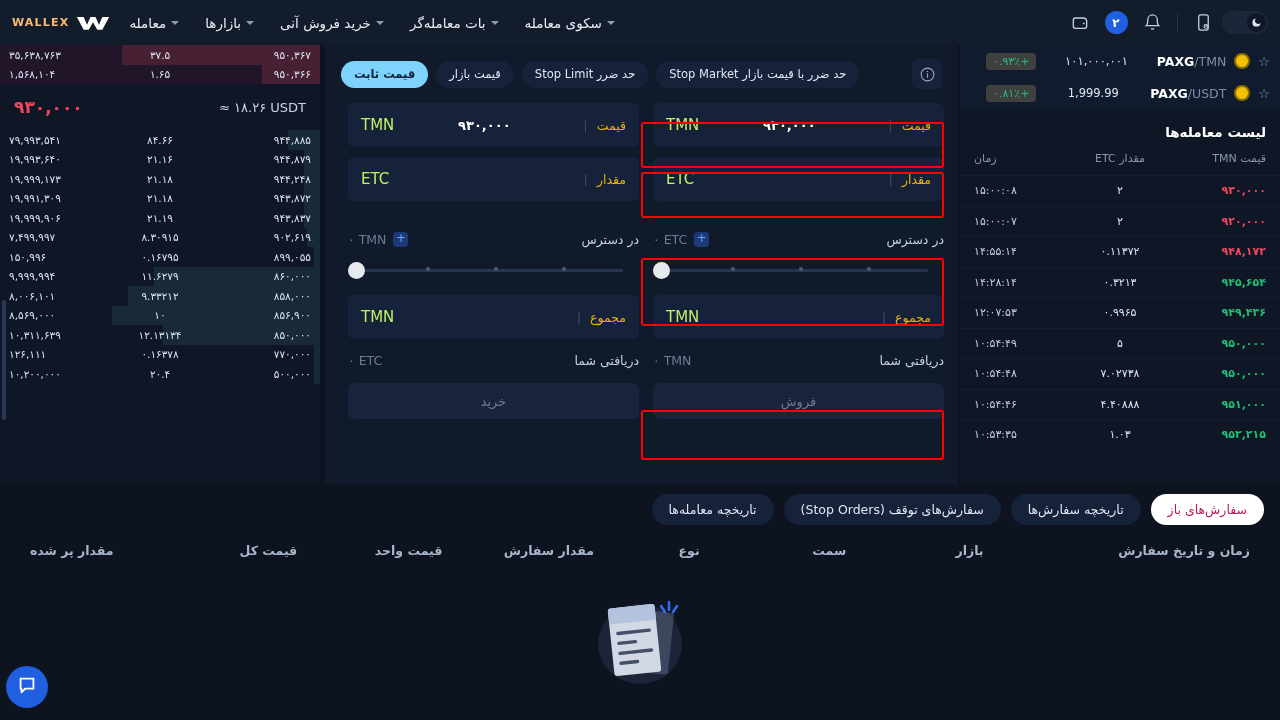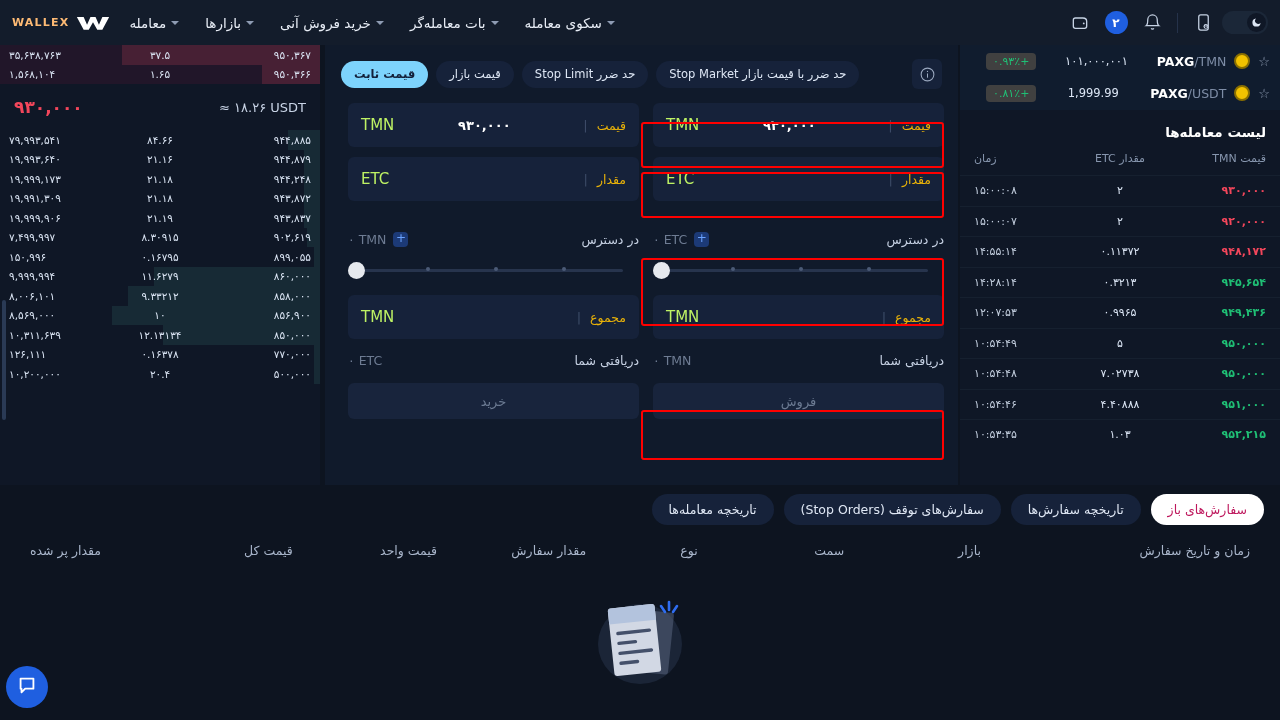--- a/index.html
+++ b/index.html
@@ -205,21 +205,21 @@
   }
   .btab {
     height: 31px; padding: 0 17px; border-radius: 16px; background: #16223a;
     display: flex; align-items: center; font-size: 12.5px; color: #dfe7f4; cursor: pointer;
     white-space: nowrap;
   }
   .btab.active { background: #ffffff; color: #be185d; }
   .bt-head {
     display: flex; padding: 18px 30px 0; font-size: 12.5px; color: #a9b6cb;
   }
-  .bt-head div { flex: 1; text-align: center; }
+  .bt-head div { flex: 1; text-align: center; font-weight: bold; }
   .bt-head div:first-child { text-align: right; flex: 1.5; }
   .bt-head div:last-child { text-align: left; flex: 1.2; }
   .empty-wrap {
     display: flex; flex-direction: column; align-items: center; justify-content: center;
     margin-top: 22px;
   }
 
   
   .chatbtn {
     position: absolute; left: 6px; bottom: 12px; width: 42px; height: 42px;

